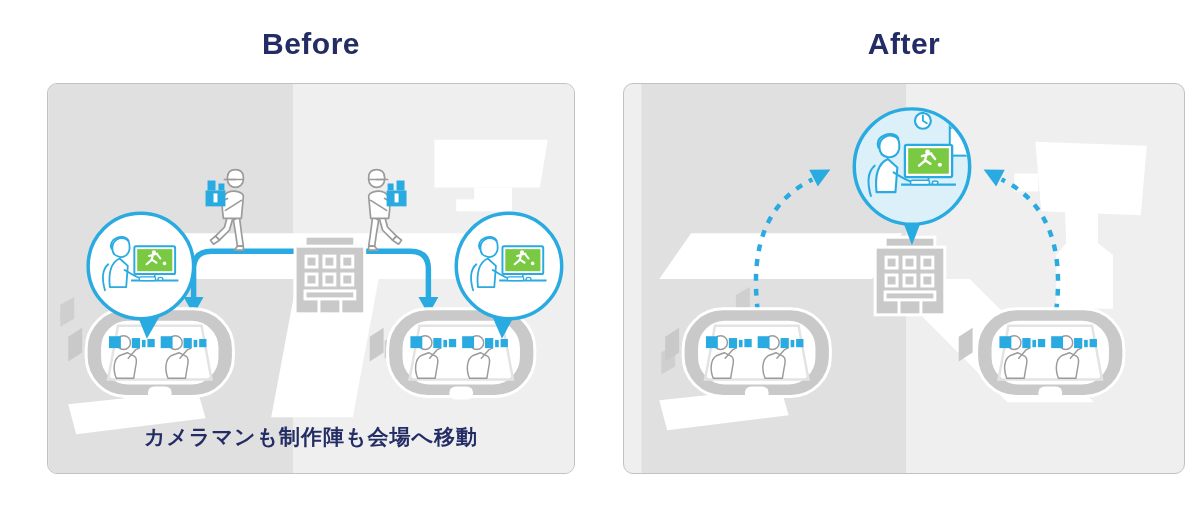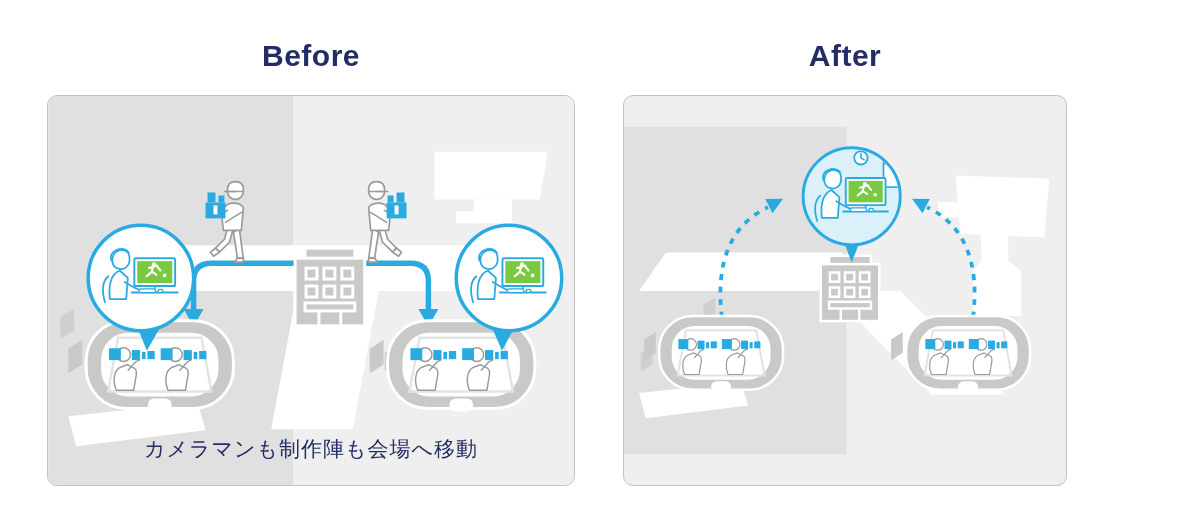--- a/index.html
+++ b/index.html
@@ -11,35 +11,35 @@
     --structure-gray:#C9C9C9;
     --outline-gray:#9B9B9B;
     --map-accent-gray:#CFCFCF;
     --circle-blue-fill:#DCF0FA;
   }
   html,body{margin:0;padding:0;background:#fff;}
   .canvas{
     position:relative;width:1200px;height:510px;background:#fff;
     font-family:"Liberation Sans","DejaVu Sans",sans-serif;overflow:hidden;
   }
-  .col{position:absolute;top:16px;}
+  .col{position:absolute;top:4px;}
   .col-before{left:47px;width:528px;}
-  .col-after{left:623px;width:444px;}
+  .col-after{left:623px;width:562px;}
   .panel-title{
     height:79px;display:flex;align-items:center;justify-content:center;
     font-size:30px;font-weight:bold;color:var(--navy-text);letter-spacing:0.5px;
   }
   .panel{
     position:relative;width:100%;height:391px;border-radius:10px;overflow:hidden;
     border:1px solid #C2C2C2;box-sizing:border-box;background:var(--panel-gray-light);
   }
   .panel svg.scene{position:absolute;left:0;top:0;width:100%;height:100%;display:block;}
   .caption{
     position:absolute;left:0;right:0;bottom:22px;text-align:center;
-    font-size:21px;font-weight:normal;color:var(--navy-text);letter-spacing:1px;
+    font-size:21px;font-weight:bold;color:var(--navy-text);letter-spacing:1px;
   }
 </style>
 </head>
 <body style="background: rgb(255, 255, 255);">
 
 <svg width="0" height="0" style="position:absolute" aria-hidden="true">
   <defs>
 
     <g id="g-cameraman">
       <g fill="#FFFFFF" stroke="var(--outline-gray)" stroke-width="1.6" stroke-linejoin="round">

